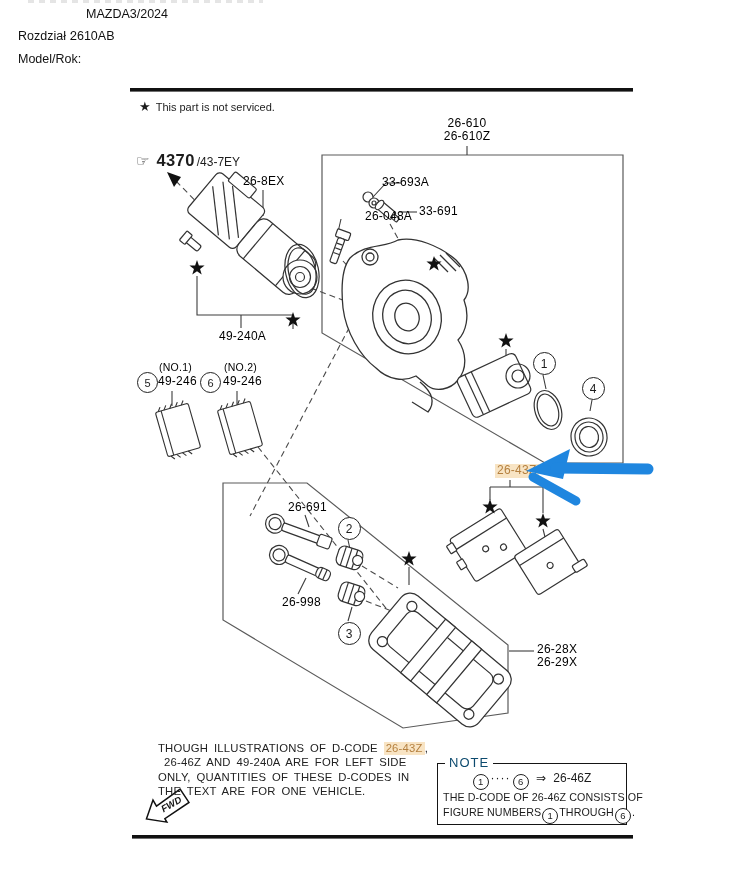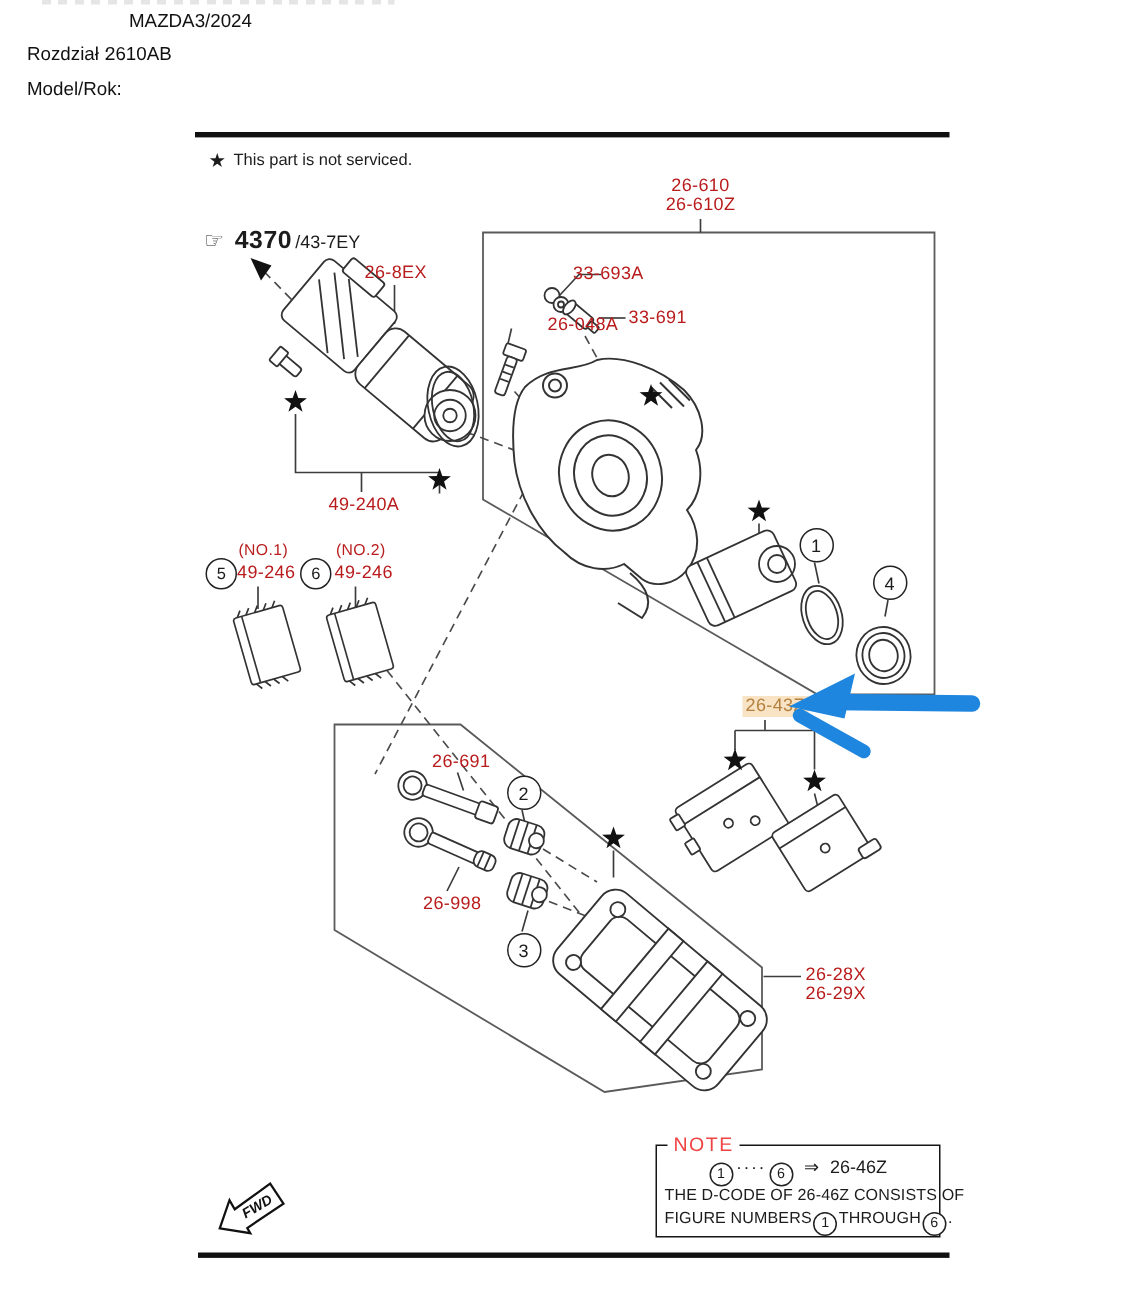--- a/index.html
+++ b/index.html
@@ -2,21 +2,21 @@
 <html style="--hl-text: #b5803f; --hl-bg: #f8e4c4; --arrow-blue: #1f86df;"><head>
 <meta charset="utf-8">
 <style>
   html,body{margin:0;padding:0;background:#fff;}
   #page{position:relative;width:755px;height:874px;background:#fff;overflow:hidden;
         font-family:"Liberation Sans","DejaVu Sans",sans-serif;color:#1c1c1c;}
   svg{position:absolute;left:0;top:0;}
   #diagram-svg{z-index:1;}
   #arrow-svg{z-index:4;}
   .lbl{position:absolute;z-index:3;font-size:12px;line-height:1.12;letter-spacing:.25px;
-       white-space:nowrap;color:#b91c1c;}
+       white-space:nowrap;color:#000000;}
   .sm{font-size:10.5px;}
   .ctr{transform:translateX(-50%);text-align:center;}
   .hl{background:var(--hl-bg,#f8e4c4);color:var(--hl-text,#b5803f);padding:0 2px 1px 2px;}
   .circ{position:absolute;z-index:3;width:21px;height:21px;border:1.4px solid #222;border-radius:50%;
         background:#fff;display:flex;align-items:center;justify-content:center;font-size:12px;}
   .circ.small{width:19px;height:19px;font-size:11px;}
   .circ-s{display:inline-flex;width:14px;height:14px;border:1.2px solid #222;border-radius:50%;
           background:#fff;align-items:center;justify-content:center;font-size:9.5px;vertical-align:-3px;}
   .hdr{position:absolute;z-index:3;font-size:12.5px;color:#111;}
   #legend{position:absolute;z-index:3;left:139px;top:99px;font-size:11px;display:flex;align-items:center;}
@@ -24,21 +24,21 @@
   #ref4370{position:absolute;z-index:3;left:136px;top:151px;display:flex;align-items:baseline;}
   #ref4370 .hand{font-size:15px;margin-right:7px;}
   #ref4370 .code{font-size:16.5px;font-weight:bold;letter-spacing:.4px;}
   #ref4370 .suffix{font-size:12px;margin-left:2px;}
   #footer-note{position:absolute;z-index:3;left:158px;top:741px;width:280px;
                font-size:11.3px;line-height:14.3px;letter-spacing:.2px;word-spacing:2.5px;color:#222;}
   #footer-note .indent{padding-left:6px;}
   #note-box{position:absolute;z-index:3;left:437px;top:763px;width:188px;height:60px;
             border:1.6px solid #151515;background:#fff;}
   #note-title{position:absolute;left:7px;top:-9px;background:#fff;padding:0 4px;
-              font-size:13px;letter-spacing:1px;color:#ef4444;text-align:center;}
+              font-size:13px;letter-spacing:1px;color:#0c4a6e;text-align:center;}
   #note-line1{position:absolute;left:0;right:0;top:7px;text-align:center;font-size:12px;}
   #note-line1 .dots{letter-spacing:1px;margin:0 2px;}
   #note-line1 .code{margin-left:4px;}
   #note-line2{position:absolute;left:5px;top:27px;font-size:10.7px;letter-spacing:.1px;white-space:nowrap;}
   #note-line3{position:absolute;left:5px;top:42px;font-size:10.7px;letter-spacing:.1px;white-space:nowrap;}
   .top-artifact{position:absolute;z-index:2;left:28px;top:0;width:235px;height:3px;opacity:.22;
       background:repeating-linear-gradient(90deg,#888 0 6px,transparent 6px 11px);}
 </style>
 </head>
 <body>
@@ -310,20 +310,29 @@
   <div class="circ" style="left:581.5px;top:377px;">
       <span>4</span>
     </div>
   <div class="circ" style="left:337.5px;top:517px;">
       <span>2</span>
     </div>
   <div class="circ" style="left:337.5px;top:622px;">
       <span>3</span>
     </div>
 
+  <div id="footer-note">
+    <div>
+      <span>THOUGH ILLUSTRATIONS OF D-CODE</span>
+      <span class="hl">26-43Z</span><span>,</span>
+    </div>
+    <div class="indent">26-46Z  AND 49-240A ARE FOR LEFT SIDE</div>
+    <div>ONLY, QUANTITIES OF THESE D-CODES IN</div>
+    <div>THE TEXT ARE FOR ONE VEHICLE.</div>
+  </div>
 
   <div id="note-box">
     <span id="note-title">NOTE</span>
     <div id="note-line1">
       <span class="circ-s">
           <span>1</span>
         </span><span class="dots">····</span><span class="circ-s">
           <span>6</span>
         </span>
       <span style="margin-left:4px;">⇒</span>

